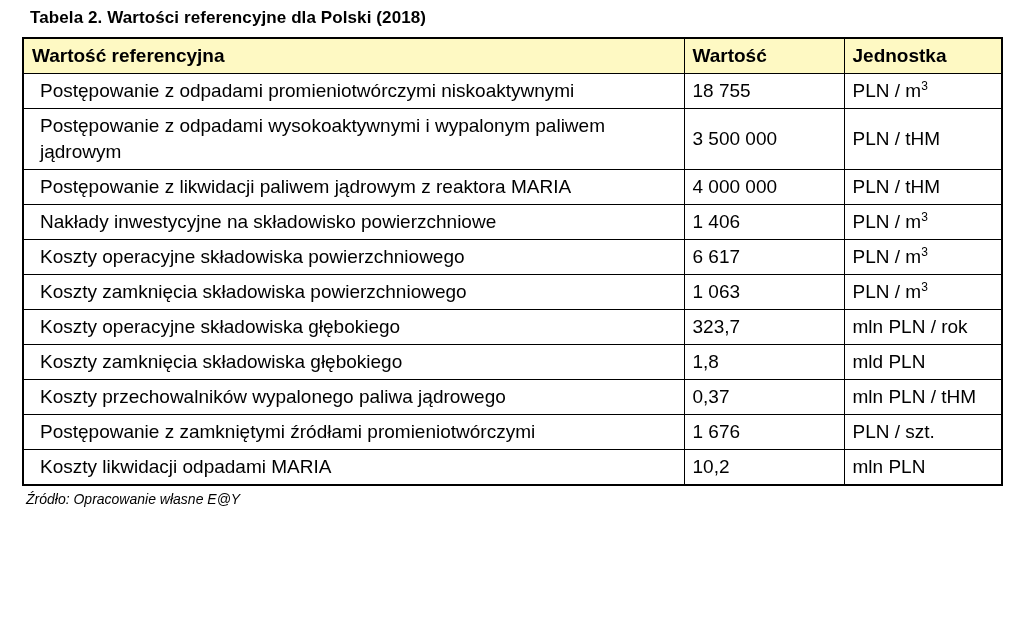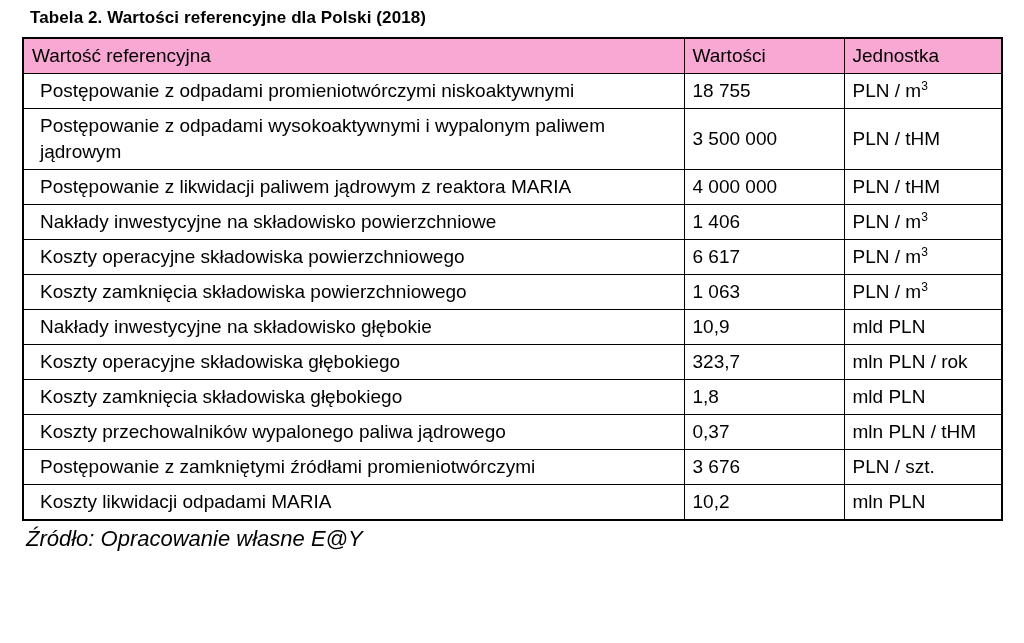--- a/index.html
+++ b/index.html
@@ -31,55 +31,55 @@
   .ref-table th, .ref-table td {
     border: 1px solid #000000;
     padding: 4px 8px;
     font-size: 19px;
     line-height: 26px;
     text-align: left;
     vertical-align: middle;
     overflow: hidden;
   }
   .ref-table th {
-    background: #f9a8d4;
-    font-weight: normal;
+    background: #fef9c3;
+    font-weight: bold;
   }
   .ref-table td.label-cell {
     padding-right: 30px; 
     padding-left: 16px;
   }
   .ref-table sup {
     font-size: 12px;
     line-height: 0;
     vertical-align: super;
   }
   .source-note {
     font-style: italic;
-    font-size: 22px;
+    font-size: 14px;
     margin: 5px 0 0 4px;
   }
 </style>
 </head>
 <body>
 
 <div class="page">
 
   <div class="doc-title">Tabela 2. Wartości referencyjne dla Polski (2018)</div>
 
   <table class="ref-table">
     <colgroup>
       <col style="width:661px">
       <col style="width:160px">
       <col style="width:158px">
     </colgroup>
     <thead>
       <tr>
         <th>Wartość referencyjna</th>
-        <th>Wartości</th>
+        <th>Wartość</th>
         <th>Jednostka</th>
       </tr>
     </thead>
     <tbody>
       <tr>
         <td class="label-cell">Postępowanie z odpadami promieniotwórczymi niskoaktywnymi</td>
         <td>18 755</td>
         <td><span>PLN / m</span><sup>3</sup></td>
       </tr>
       <tr>
@@ -101,42 +101,37 @@
         <td class="label-cell">Koszty operacyjne składowiska powierzchniowego</td>
         <td>6 617</td>
         <td><span>PLN / m</span><sup>3</sup></td>
       </tr>
       <tr>
         <td class="label-cell">Koszty zamknięcia składowiska powierzchniowego</td>
         <td>1 063</td>
         <td><span>PLN / m</span><sup>3</sup></td>
       </tr>
       <tr>
-        <td class="label-cell">Nakłady inwestycyjne na składowisko głębokie</td>
-        <td>10,9</td>
-        <td><span>mld PLN</span><sup></sup></td>
-      </tr>
-      <tr>
         <td class="label-cell">Koszty operacyjne składowiska głębokiego</td>
         <td>323,7</td>
         <td><span>mln PLN / rok</span><sup></sup></td>
       </tr>
       <tr>
         <td class="label-cell">Koszty zamknięcia składowiska głębokiego</td>
         <td>1,8</td>
         <td><span>mld PLN</span><sup></sup></td>
       </tr>
       <tr>
         <td class="label-cell">Koszty przechowalników wypalonego paliwa jądrowego</td>
         <td>0,37</td>
         <td><span>mln PLN / tHM</span><sup></sup></td>
       </tr>
       <tr>
         <td class="label-cell">Postępowanie z zamkniętymi źródłami promieniotwórczymi</td>
-        <td>3 676</td>
+        <td>1 676</td>
         <td><span>PLN / szt.</span><sup></sup></td>
       </tr>
       <tr>
         <td class="label-cell">Koszty likwidacji odpadami MARIA</td>
         <td>10,2</td>
         <td><span>mln PLN</span><sup></sup></td>
       </tr>
     </tbody>
   </table>
 

